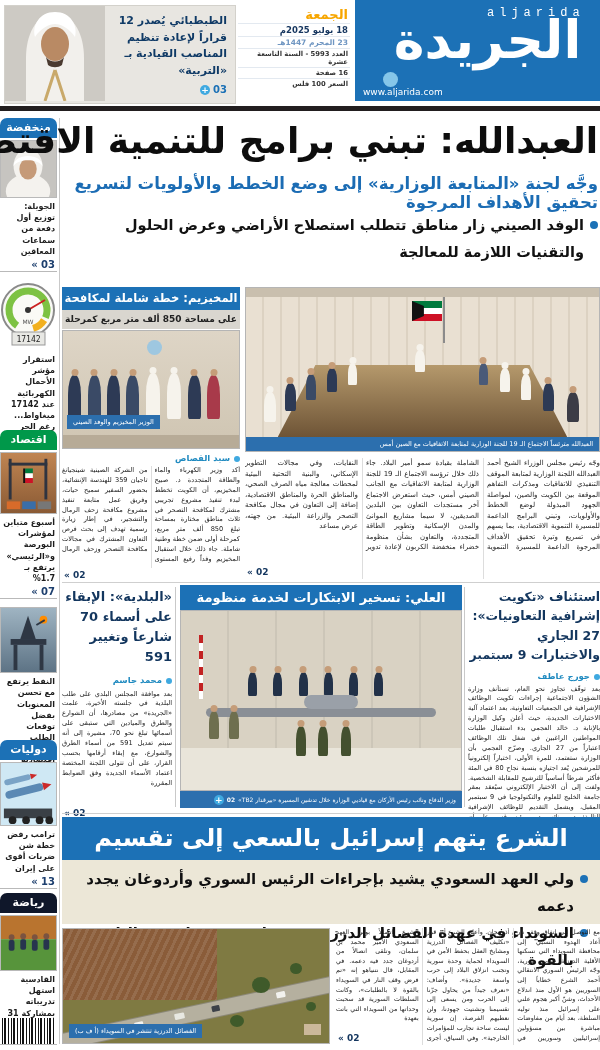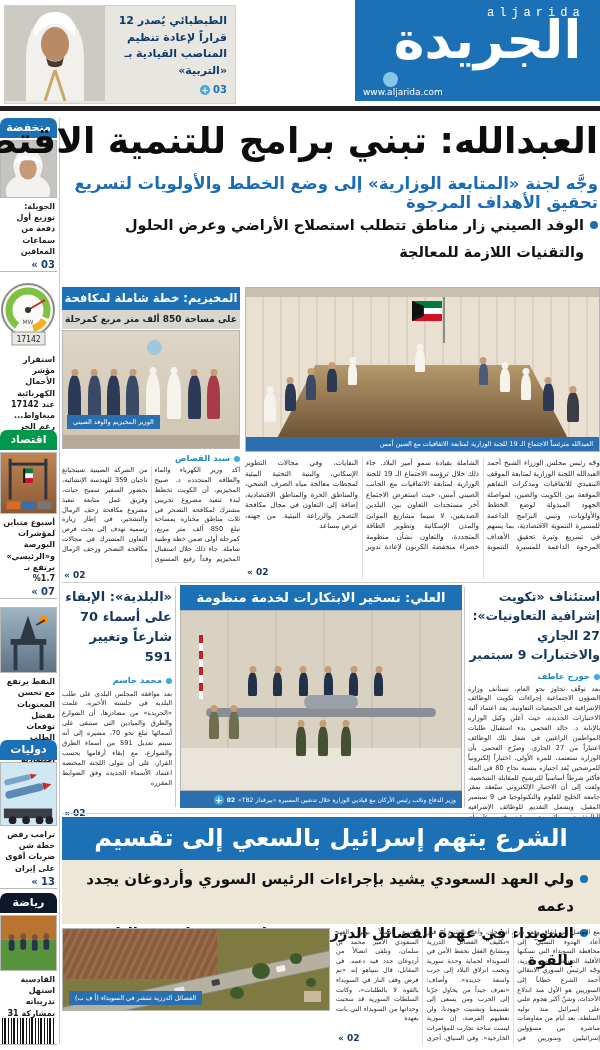--- a/index.html
+++ b/index.html
@@ -102,21 +102,21 @@
       line-height:17px;text-align:right;padding:0 6px;box-sizing:border-box;display:flex;align-items:center;gap:3px;justify-content:flex-start;}
   .coops{left:468px;top:587px;width:132px;height:224px;}
   .coops-body{height:150px;position:relative;margin-top:4px;}
 
   
   .banner{left:62px;top:817px;width:538px;height:43px;background:#1c71b6;color:#fff;font-weight:bold;
       font-size:24px;line-height:43px;text-align:center;}
   .syr-bullets{left:62px;top:860px;width:538px;height:64px;background:#ece7d7;box-sizing:border-box;padding:6px 12px;}
   .syr-bullets .bul{font-size:15px;line-height:1.8;}
   .middot{display:inline-block;width:8px;height:8px;border-radius:50%;background:#1c71b6;margin:0 8px 2px;}
-  .syr-photo{left:62px;top:928px;width:268px;height:83px;background:#7f7a42;padding-left:31px;}
+  .syr-photo{left:62px;top:928px;width:268px;height:116px;background:#7f7a42;padding-left:31px;}
   .field{left:0;top:0;width:58%;height:62%;background:#8a5c39;
       background-image:repeating-linear-gradient(115deg,rgba(255,255,255,.10) 0 3px,transparent 3px 7px);}
   .road{left:-10%;bottom:22%;width:130%;height:15px;background:#b5b09f;transform:rotate(-12deg);
       box-shadow:0 1px 0 #8c8878,0 -1px 0 #8c8878;}
   .veh{position:absolute;top:4px;height:6px;border-radius:1px;}
   .bush{position:absolute;border-radius:50%;background:#3f5a2a;}
   .house{position:absolute;right:8px;bottom:8px;width:17px;height:11px;background:#cbb89a;}
   .syr-cap{left:6px;bottom:5px;}
   .syr-body{left:336px;top:928px;width:264px;height:117px;font-size:6.4px;}
 </style>
@@ -125,20 +125,28 @@
 
 <div class="page">
 
   <div class="abs logo-box">
     <div class="abs logo-latin">aljarida</div>
     <div class="abs logo-word">الجريدة</div>
     <div class="abs logo-dot"></div>
     <div class="abs logo-url">www.aljarida.com</div>
   </div>
 
+  <div class="abs date-box">
+    <div class="d-line d-day">الجمعة</div>
+    <div class="d-line d-greg">18 يوليو 2025م</div>
+    <div class="d-line d-hijri">23 المحرم 1447هـ</div>
+    <div class="d-line d-sm">العدد 5993 - السنة التاسعة عشرة</div>
+    <div class="d-line d-sm">16 صفحة</div>
+    <div class="d-line d-sm" style="border-bottom:none">السعر 100 فلس</div>
+  </div>
 
   <div class="abs top-box">
     <div class="top-text">
       <span>الطبطبائي يُصدر 12 قراراً لإعادة تنظيم المناصب القيادية بـ «التربية»</span>
       <div class="top-page">
         <span>03</span>
         <span class="plus"></span>
       </div>
     </div>
     <svg class="top-photo" viewBox="0 0 100 95" preserveAspectRatio="none">

